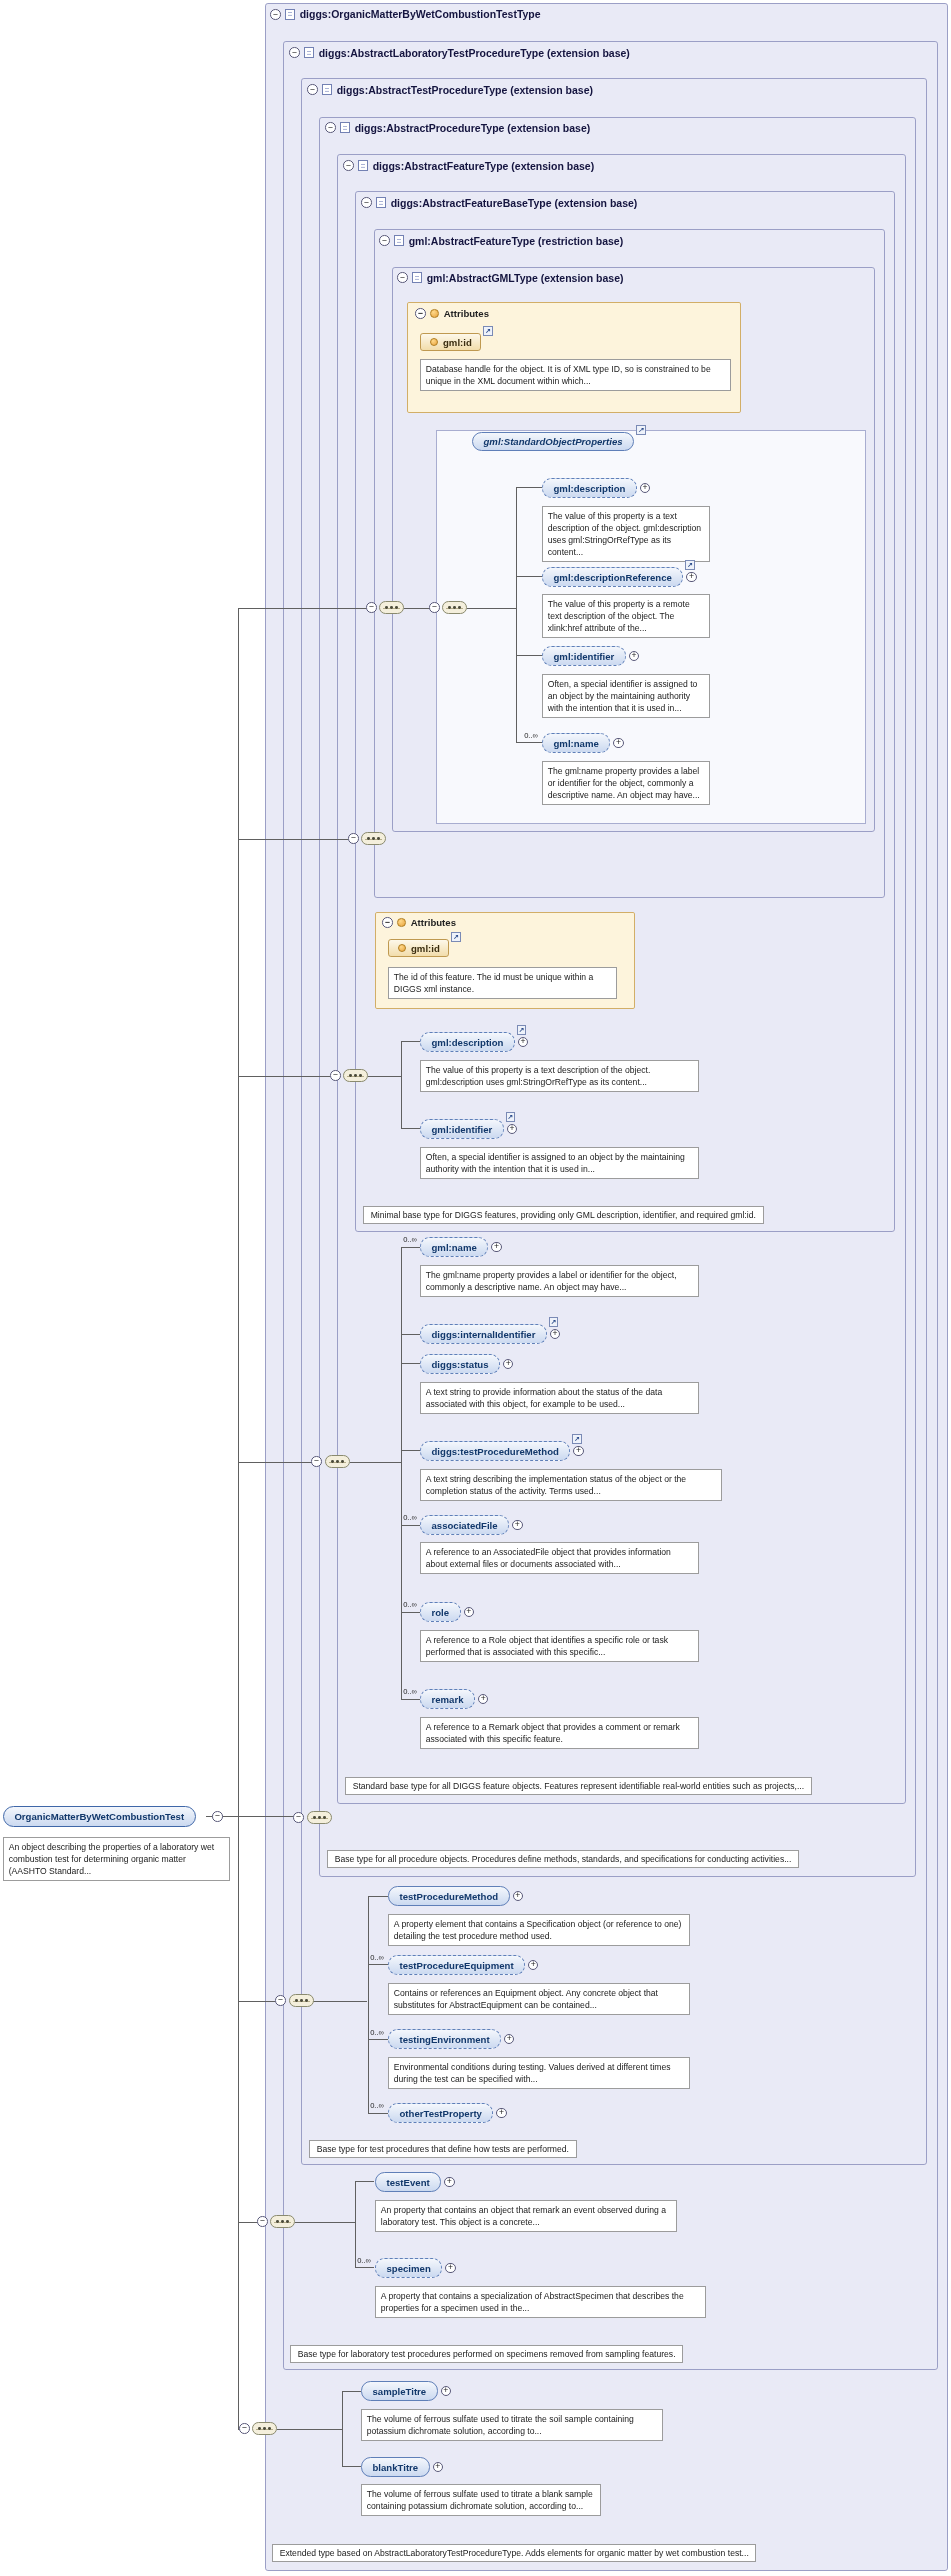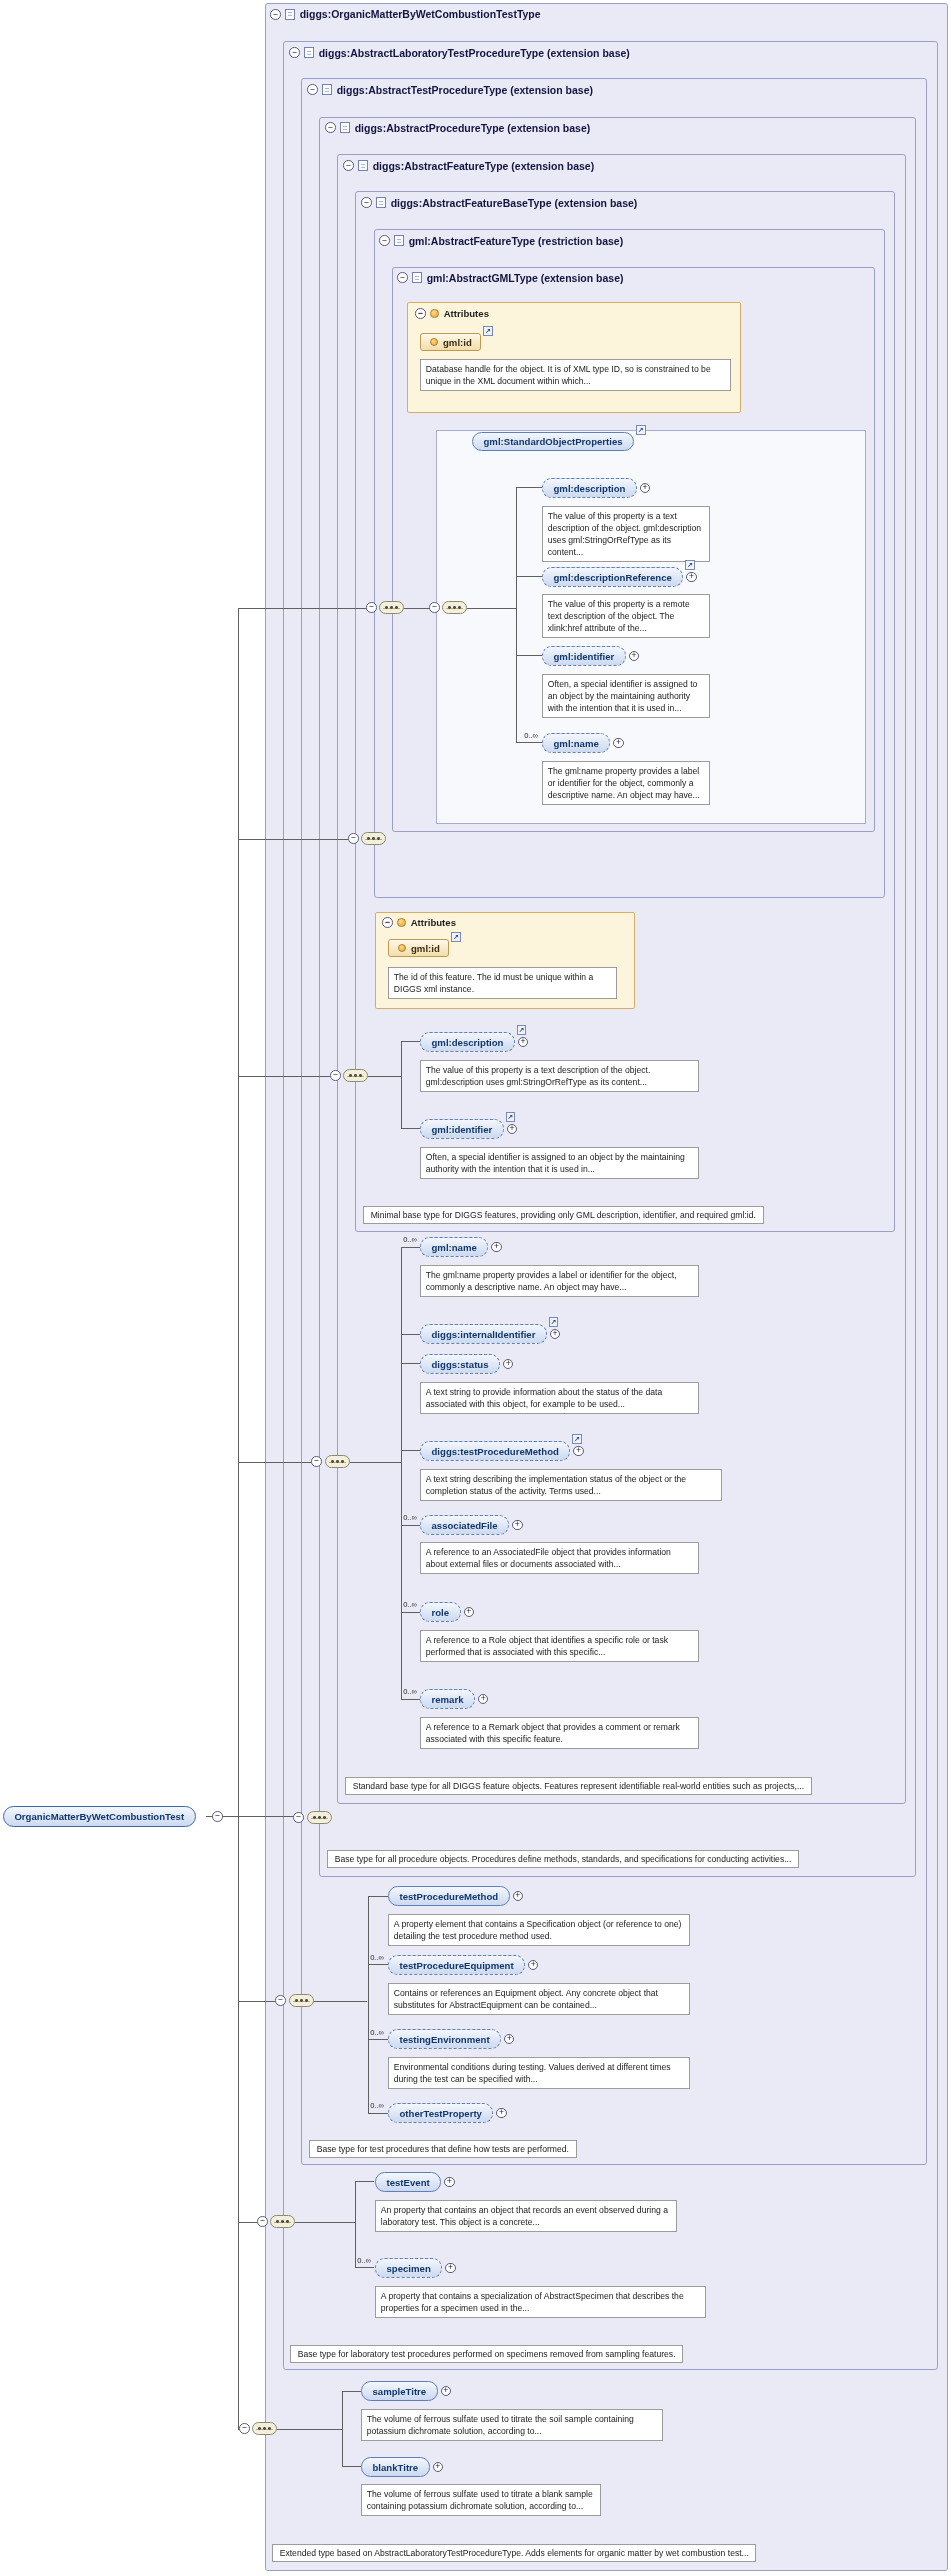--- a/index.html
+++ b/index.html
@@ -36,21 +36,21 @@
   
   .el { position: absolute; display: flex; align-items: center; gap: 2.9px; height: 20px; }
   .chip { position: relative; height: 20px; padding: 0 10.5px; border: 1px solid #5f7fb8; border-radius: 9.6px;
           background: linear-gradient(#f4f7fc, #cbd9f0); font-size: 9.6px; font-weight: bold; color: #12386b;
           display: inline-flex; align-items: center; white-space: nowrap; }
   .chip.dashed { border-style: dashed; }
   .chip.root { height: 21px; border-radius: 10.5px; border-color: #3f67a8; }
 
   .gchip { position: absolute; height: 19px; padding: 0 10.5px; border: 1px solid #5f7fb8; border-radius: 9.6px;
            background: linear-gradient(#f4f7fc, #cbd9f0); font-size: 9.6px; font-weight: bold; color: #12386b;
-           display: inline-flex; align-items: center; white-space: nowrap; }
+           display: inline-flex; align-items: center; white-space: nowrap; font-style: italic; }
 
   .goto { position: absolute; right: -12.4px; top: -7.6px; width: 9.6px; height: 9.6px; background: #eef2fa;
           border: 1px solid #7a8ab5; font-size: 6.7px; line-height: 8.6px; text-align: center; color: #2a4a8a; }
   .goto::before { content: "↗"; }
 
   
   .attrs-box { position: absolute; background: #fdf4dc; border: 1px solid #d2ae67; border-radius: 1.9px; }
   .ahdr { position: absolute; display: flex; align-items: center; gap: 4.8px; font-size: 9.6px; font-weight: bold; color: #222; }
   .attr-dot { width: 8.6px; height: 8.6px; border-radius: 50%; background: radial-gradient(circle at 35% 30%, #ffd98a, #e8a33d);
               border: 1px solid #b07d20; flex: 0 0 auto; }
@@ -371,20 +371,21 @@
   <div class="doc" style="left:420px;top:1717px;width:279px">A reference to a Remark object that provides a comment or remark associated with this specific feature.</div>
 
   <div class="ann" style="left:345px;top:1777px">Standard base type for all DIGGS feature objects. Features represent identifiable real-world entities such as projects,...</div>
 
   <div class="el" style="left:2.9px;top:1806px">
     <span class="chip root">
         <span>OrganicMatterByWetCombustionTest</span>
       </span>
   </div>
   <div class="tg minus tga" style="left:212px;top:1811px"></div>
+  <div class="doc" style="left:2.9px;top:1837px;width:227px">An object describing the properties of a laboratory wet combustion test for determining organic matter (AASHTO Standard...</div>
 
   <div class="ann" style="left:327px;top:1850px">Base type for all procedure objects. Procedures define methods, standards, and specifications for conducting activities...</div>
 
   <div class="el" style="left:388px;top:1886px">
     <span class="chip">
         <span>testProcedureMethod</span>
       </span>
     <span class="tg plus"></span>
   </div>
   <div class="doc" style="left:388px;top:1914px;width:302px">A property element that contains a Specification object (or reference to one) detailing the test procedure method used.</div>
@@ -416,21 +417,21 @@
   </div>
 
   <div class="ann" style="left:309px;top:2140px">Base type for test procedures that define how tests are performed.</div>
 
   <div class="el" style="left:375px;top:2172px">
     <span class="chip">
         <span>testEvent</span>
       </span>
     <span class="tg plus"></span>
   </div>
-  <div class="doc" style="left:375px;top:2200px;width:302px">An property that contains an object that records an event observed during a laboratory test. This object is a concrete...</div>
+  <div class="doc" style="left:375px;top:2200px;width:302px">An property that contains an object that remark an event observed during a laboratory test. This object is a concrete...</div>
 
   <div class="occ" style="left:342px;top:2256px">0..∞</div>
   <div class="el" style="left:375px;top:2258px">
     <span class="chip dashed">
         <span>specimen</span>
       </span>
     <span class="tg plus"></span>
   </div>
   <div class="doc" style="left:375px;top:2286px;width:331px">A property that contains a specialization of AbstractSpecimen that describes the properties for a specimen used in the...</div>
 

